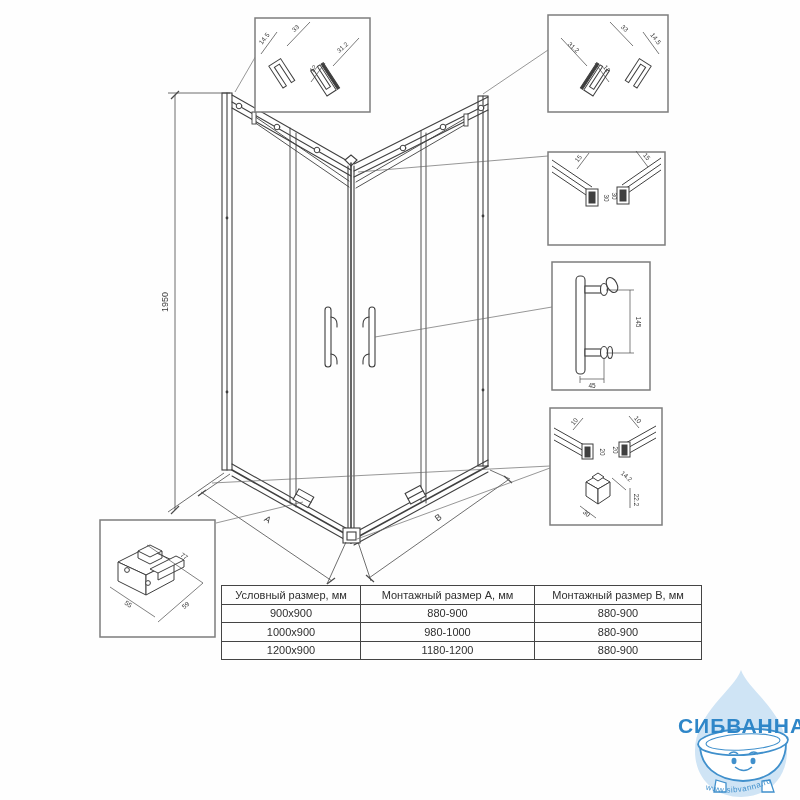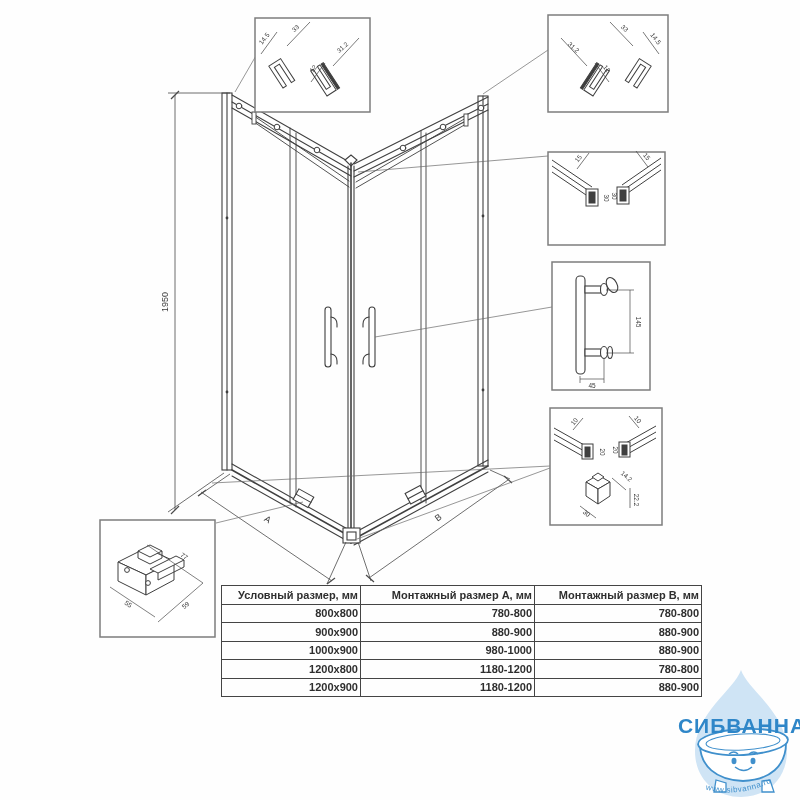--- a/index.html
+++ b/index.html
@@ -7,22 +7,22 @@
          font-family:"Liberation Sans",sans-serif;}
   svg{position:absolute;left:0;top:0;}
   svg text{font-family:"Liberation Sans",sans-serif;fill:#3a3a3a;stroke:none;}
   .dimlbl{font-size:6.5px;}
   .dimbig{font-size:9px;}
   
   .size-table-wrap{position:absolute;left:221px;top:585px;width:469px;}
   .size-table-wrap table{border-collapse:collapse;table-layout:fixed;width:100%;
       font-size:11px;color:#2e2e2e;}
   .size-table-wrap th,.size-table-wrap td{
-      border:1.6px solid #444;text-align:right;vertical-align:middle;
-      height:15.5px;padding:1px 2px;font-weight:700;overflow:hidden;white-space:nowrap;}
+      border:1.6px solid #444;text-align:center;vertical-align:middle;
+      height:15.5px;padding:1px 2px;font-weight:400;overflow:hidden;white-space:nowrap;}
   .size-table-wrap th{font-size:11px;}
   .c1{width:134px;} .c2{width:169px;} .c3{width:162px;margin-left:40px;}
 </style>
 </head>
 <body>
 
 <div class="stage">
 
 <svg width="800" height="800" viewBox="0 0 800 800">
 
@@ -326,40 +326,30 @@
   <table>
     <thead>
       <tr>
         <th class="c1">Условный размер, мм</th>
         <th class="c2">Монтажный размер А, мм</th>
         <th class="c3">Монтажный размер В, мм</th>
       </tr>
     </thead>
     <tbody>
           <tr>
-            <td>800x800</td>
-            <td>780-800</td>
-            <td>780-800</td>
-          </tr>
-          <tr>
             <td>900x900</td>
             <td>880-900</td>
             <td>880-900</td>
           </tr>
           <tr>
             <td>1000x900</td>
             <td>980-1000</td>
             <td>880-900</td>
           </tr>
           <tr>
-            <td>1200x800</td>
-            <td>1180-1200</td>
-            <td>780-800</td>
-          </tr>
-          <tr>
             <td>1200x900</td>
             <td>1180-1200</td>
             <td>880-900</td>
           </tr>
         </tbody>
   </table>
 </div>
 
 </div>
 

